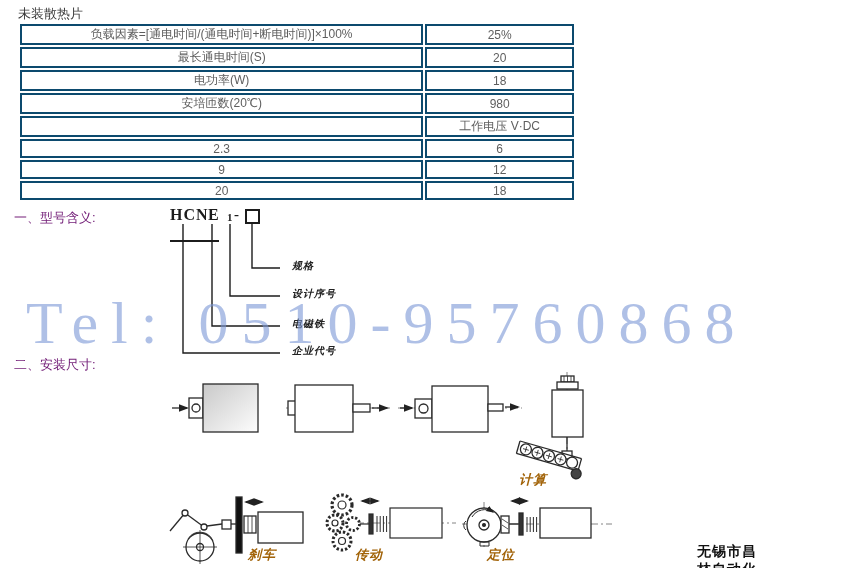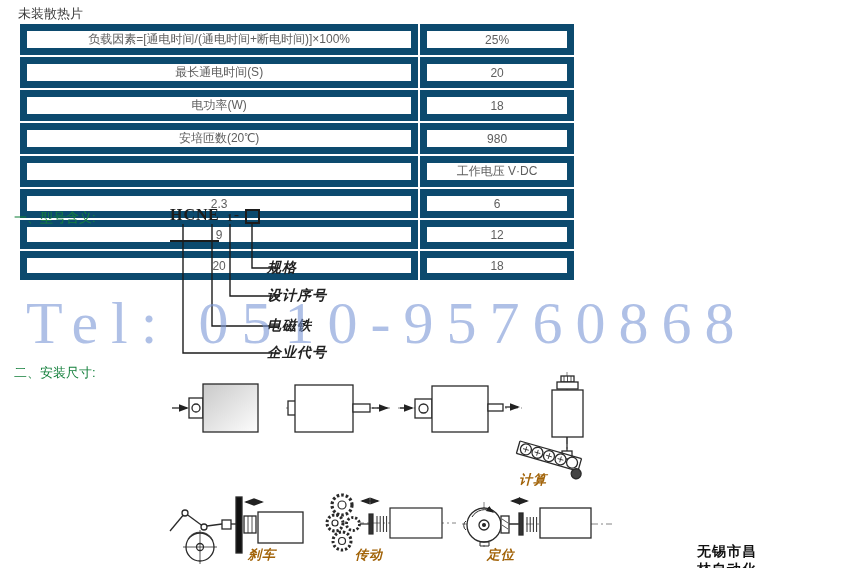--- a/index.html
+++ b/index.html
@@ -5,40 +5,40 @@
   html,body{margin:0;padding:0;background:#fff;}
   .page{position:relative;width:765px;height:568px;background:#fff;overflow:hidden;
         font-family:"Liberation Sans", sans-serif;color:#444;}
 
   
   .note{position:absolute;left:18px;top:5px;font-size:13px;color:#3a3a3a;}
 
   
   table.spec{position:absolute;left:18px;top:22px;width:558px;
              border-collapse:separate;border-spacing:2px;}
-  table.spec td{border:7px solid #0c4a6e;height:15px;padding:0 4px;
+  table.spec td{border:2px solid #0c4a6e;height:15px;padding:0 4px;
                 font-size:12px;color:#5e5e5e;text-align:center;vertical-align:middle;
                 background:#fff;}
   td.c1{width:402px;} td.c2{width:140px;}
 
-  .sec-title{position:absolute;font-size:13px;color:#15803d;}
+  .sec-title{position:absolute;font-size:13px;color:#701a75;}
   .sec1{left:14px;top:209px;}
-  .sec2{left:14px;top:364px;}
+  .sec2{left:14px;top:356px;}
 
   
   .mcode{position:absolute;top:206px;left:168px;font-family:"Liberation Serif", serif;
          font-weight:bold;color:#1c1c1c;}
   .mcode .u{border-bottom:2px solid #1c1c1c;padding-bottom:16px;}
   .hcn{position:absolute;left:2px;top:0;font-size:16px;letter-spacing:1px;}
   .mag{position:absolute;left:40px;top:0;font-size:16px;}
   .ser{position:absolute;left:59px;top:5px;font-size:11px;}
   .dsh{position:absolute;left:66px;top:0px;font-size:15px;}
   .sqbox{position:absolute;left:77px;top:3px;width:11px;height:11px;border:2px solid #1c1c1c;}
   .mlines{position:absolute;left:168px;top:224px;z-index:1;}
-  .mlabel{position:absolute;left:267px;font-size:14px;font-weight:bold;font-style:italic;
+  .mlabel{position:absolute;left:292px;font-size:10px;font-weight:bold;font-style:italic;
           color:#222;z-index:2;letter-spacing:1px;}
   .ml0{top:259px;} .ml1{top:287px;} .ml2{top:317px;} .ml3{top:344px;}
 
   
   .figs{position:absolute;left:0;top:368px;z-index:1;}
   .fig-caption{position:absolute;font-size:13px;font-weight:bold;font-style:italic;
                color:#a16207;z-index:2;letter-spacing:1px;}
   .cap-count{left:519px;top:471px;}
   .cap-brake{left:248px;top:546px;}
   .cap-trans{left:355px;top:546px;}

